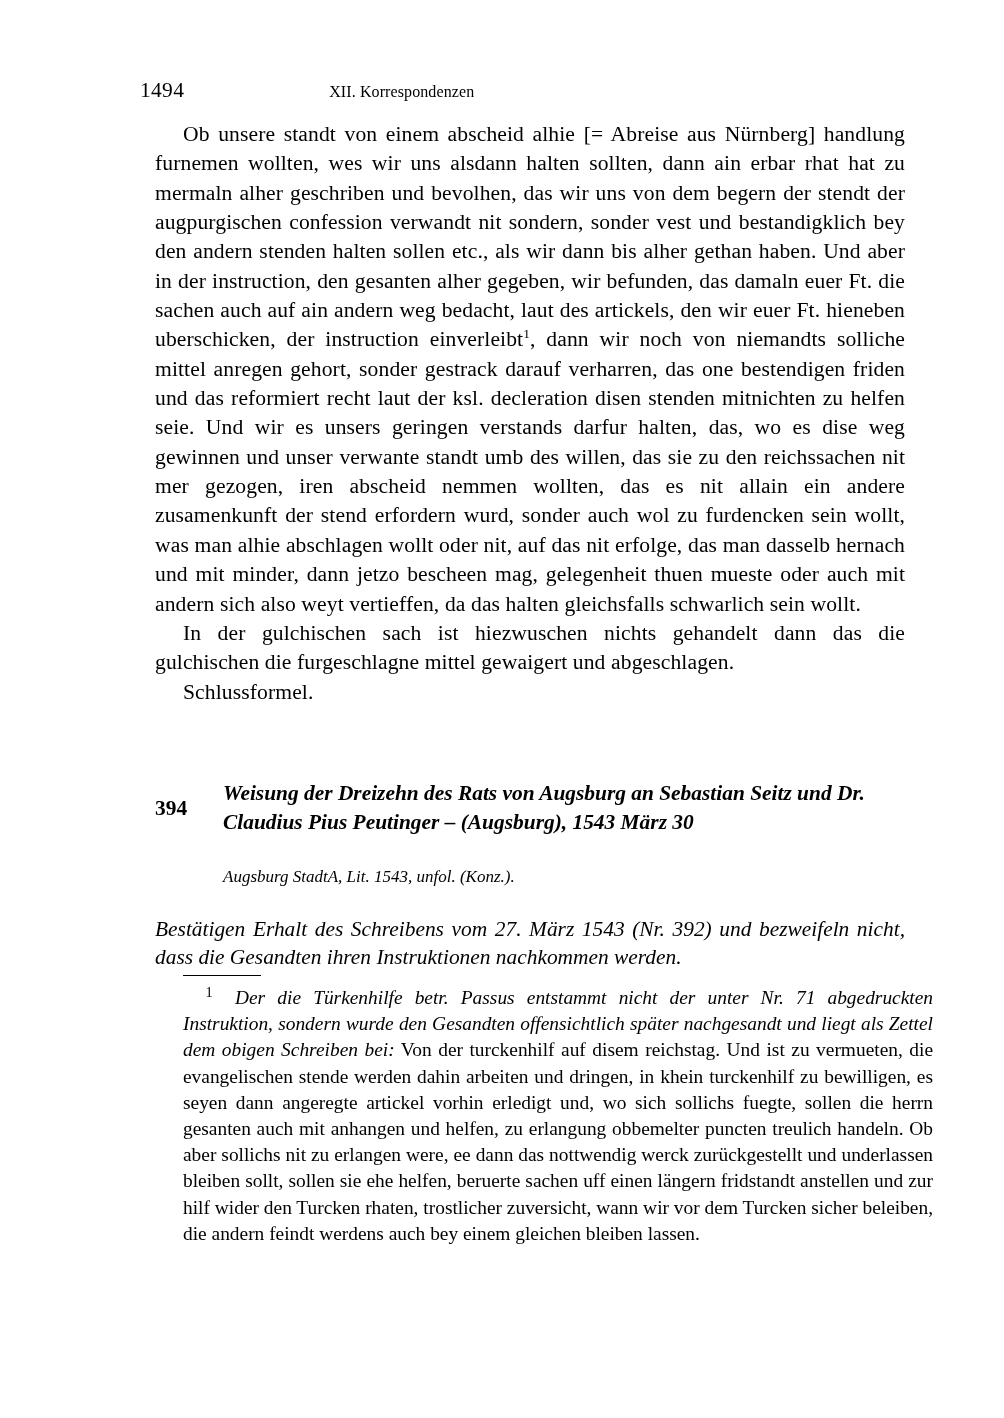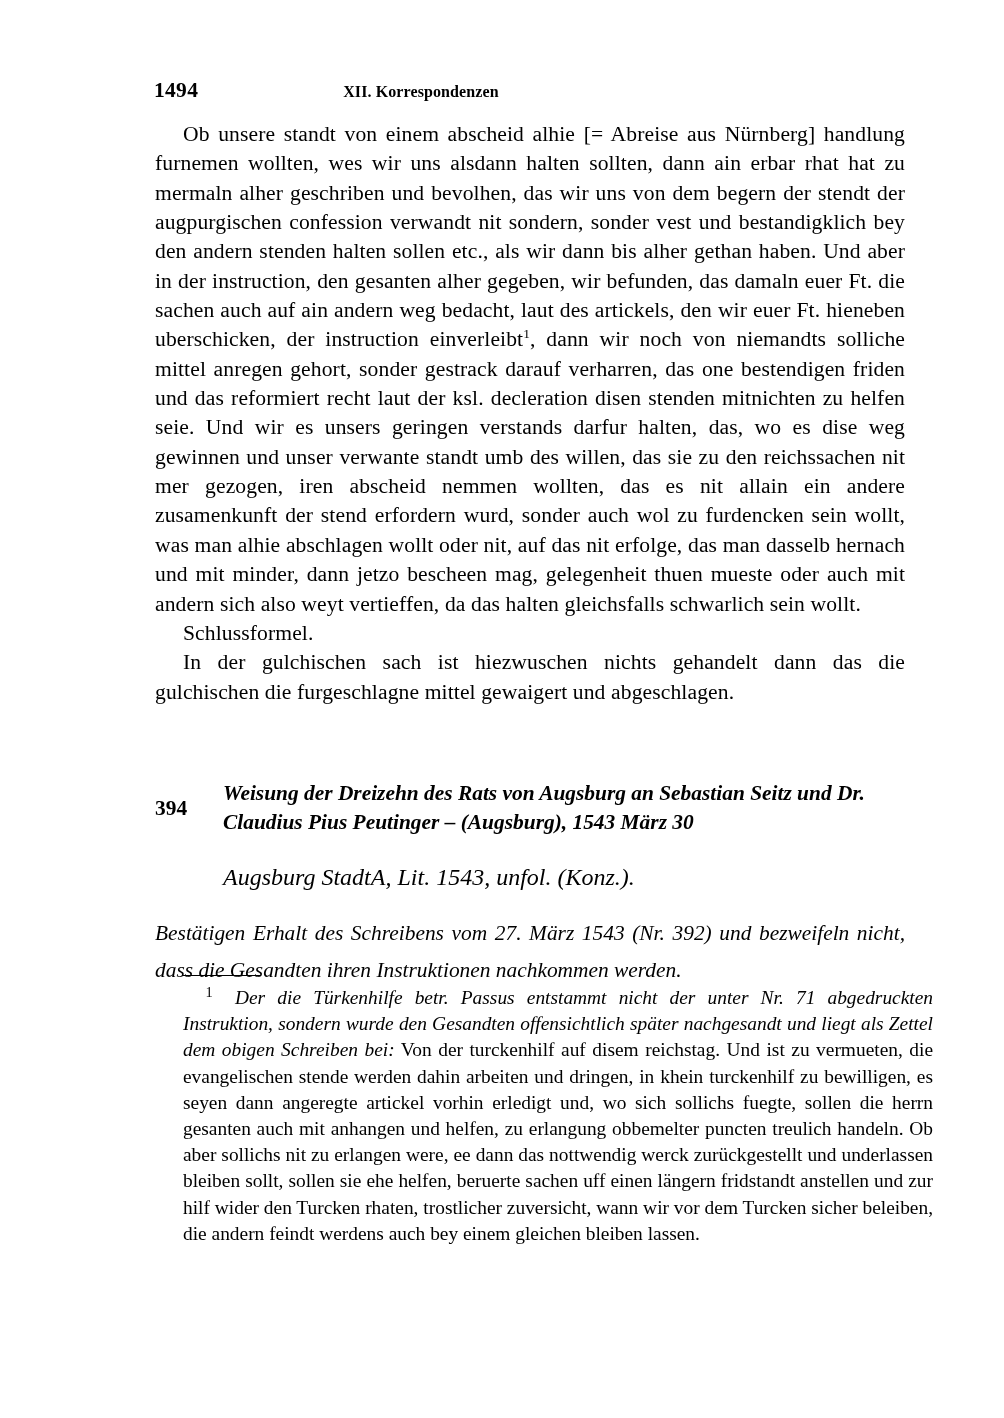--- a/index.html
+++ b/index.html
@@ -20,27 +20,26 @@
     width: 1004px;
     height: 1418px;
     box-sizing: border-box;
     padding: 0;
     overflow: hidden;
   }
 
   
   .running-head {
     position: absolute;
-    left: 154px;
+    left: 140px;
     top: 78px;
     width: 750px;
     height: 26px;
     display: flex;
     align-items: baseline;
-    font-weight: bold;
   }
   .folio {
     font-size: 21.5px;
     letter-spacing: 0.3px;
     white-space: nowrap;
   }
   .head-title {
     font-size: 16px;
     margin-left: 145px;
     white-space: nowrap;
@@ -93,29 +92,29 @@
     flex: 1 1 auto;
     font-style: italic;
     font-weight: bold;
     text-align: left;
   }
 
   .source-line {
     margin-top: 25px;
     margin-left: 68px;
     font-style: italic;
-    font-size: 24px;
+    font-size: 17px;
     line-height: 28px;
   }
 
   p.regest {
     margin: 24px 0 0 0;
     font-style: italic;
     font-size: 21.4px;
-    line-height: 37px;
+    line-height: 28px;
     text-align: justify;
   }
 
   p.body.after-regest { margin-top: 0; }
 
   
   .footnotes {
     position: absolute;
     left: 155px;
     top: 975px;
@@ -153,23 +152,23 @@
 
   <div class="running-head">
     <span class="folio">1494</span>
     <span class="head-title">XII. Korrespondenzen</span>
   </div>
 
   <div class="textblock">
 
     <p class="body indent"><span>Ob unsere standt von einem abscheid alhie </span><span class="ital">[= Abreise aus Nürnberg]</span><span> handlung furnemen wollten, wes wir uns alsdann halten sollten, dann ain erbar rhat hat zu mermaln alher geschriben und bevolhen, das wir uns von dem begern der stendt der augpurgischen confession verwandt nit sondern, sonder vest und bestandigklich bey den andern stenden halten sollen etc., als wir dann bis alher gethan haben. Und aber in der instruction, den gesanten alher gegeben, wir befunden, das damaln euer Ft. die sachen auch auf ain andern weg bedacht, laut des artickels, den wir euer Ft. hieneben uberschicken, der instruction einverleibt</span><sup class="fn">1</sup><span>, dann wir noch von niemandts solliche mittel anregen gehort, sonder gestrack darauf verharren, das one bestendigen friden und das reformiert recht laut der ksl. decleration disen stenden mitnichten zu helfen seie. Und wir es unsers geringen verstands darfur halten, das, wo es dise weg gewinnen und unser verwante standt umb des willen, das sie zu den reichssachen nit mer gezogen, iren abscheid nemmen wollten, das es nit allain ein andere zusamenkunft der stend erfordern wurd, sonder auch wol zu furdencken sein wollt, was man alhie abschlagen wollt oder nit, auf das nit erfolge, das man dasselb hernach und mit minder, dann jetzo bescheen mag, gelegenheit thuen mueste oder auch mit andern sich also weyt vertieffen, da das halten gleichsfalls schwarlich sein wollt.</span></p>
 
+    <p class="body indent">In der gulchischen sach ist hiezwuschen nichts gehandelt dann das die gulchischen die furgeschlagne mittel gewaigert und abgeschlagen.</p>
+
     <p class="body indent"><span class="ital">Schlussformel.</span></p>
-
-    <p class="body indent">In der gulchischen sach ist hiezwuschen nichts gehandelt dann das die gulchischen die furgeschlagne mittel gewaigert und abgeschlagen.</p>
 
     <div class="section-head">
       <span class="section-num">394</span>
       <span class="section-title">Weisung der Dreizehn des Rats von Augsburg an Sebastian Seitz und Dr. Claudius Pius Peutinger – (Augsburg), 1543 März 30</span>
     </div>
 
     <div class="source-line">Augsburg StadtA, Lit. 1543, unfol. (Konz.).</div>
 
     <p class="regest">Bestätigen Erhalt des Schreibens vom 27. März 1543 (Nr. 392) und bezweifeln nicht, dass die Gesandten ihren Instruktionen nachkommen werden.</p>
 

